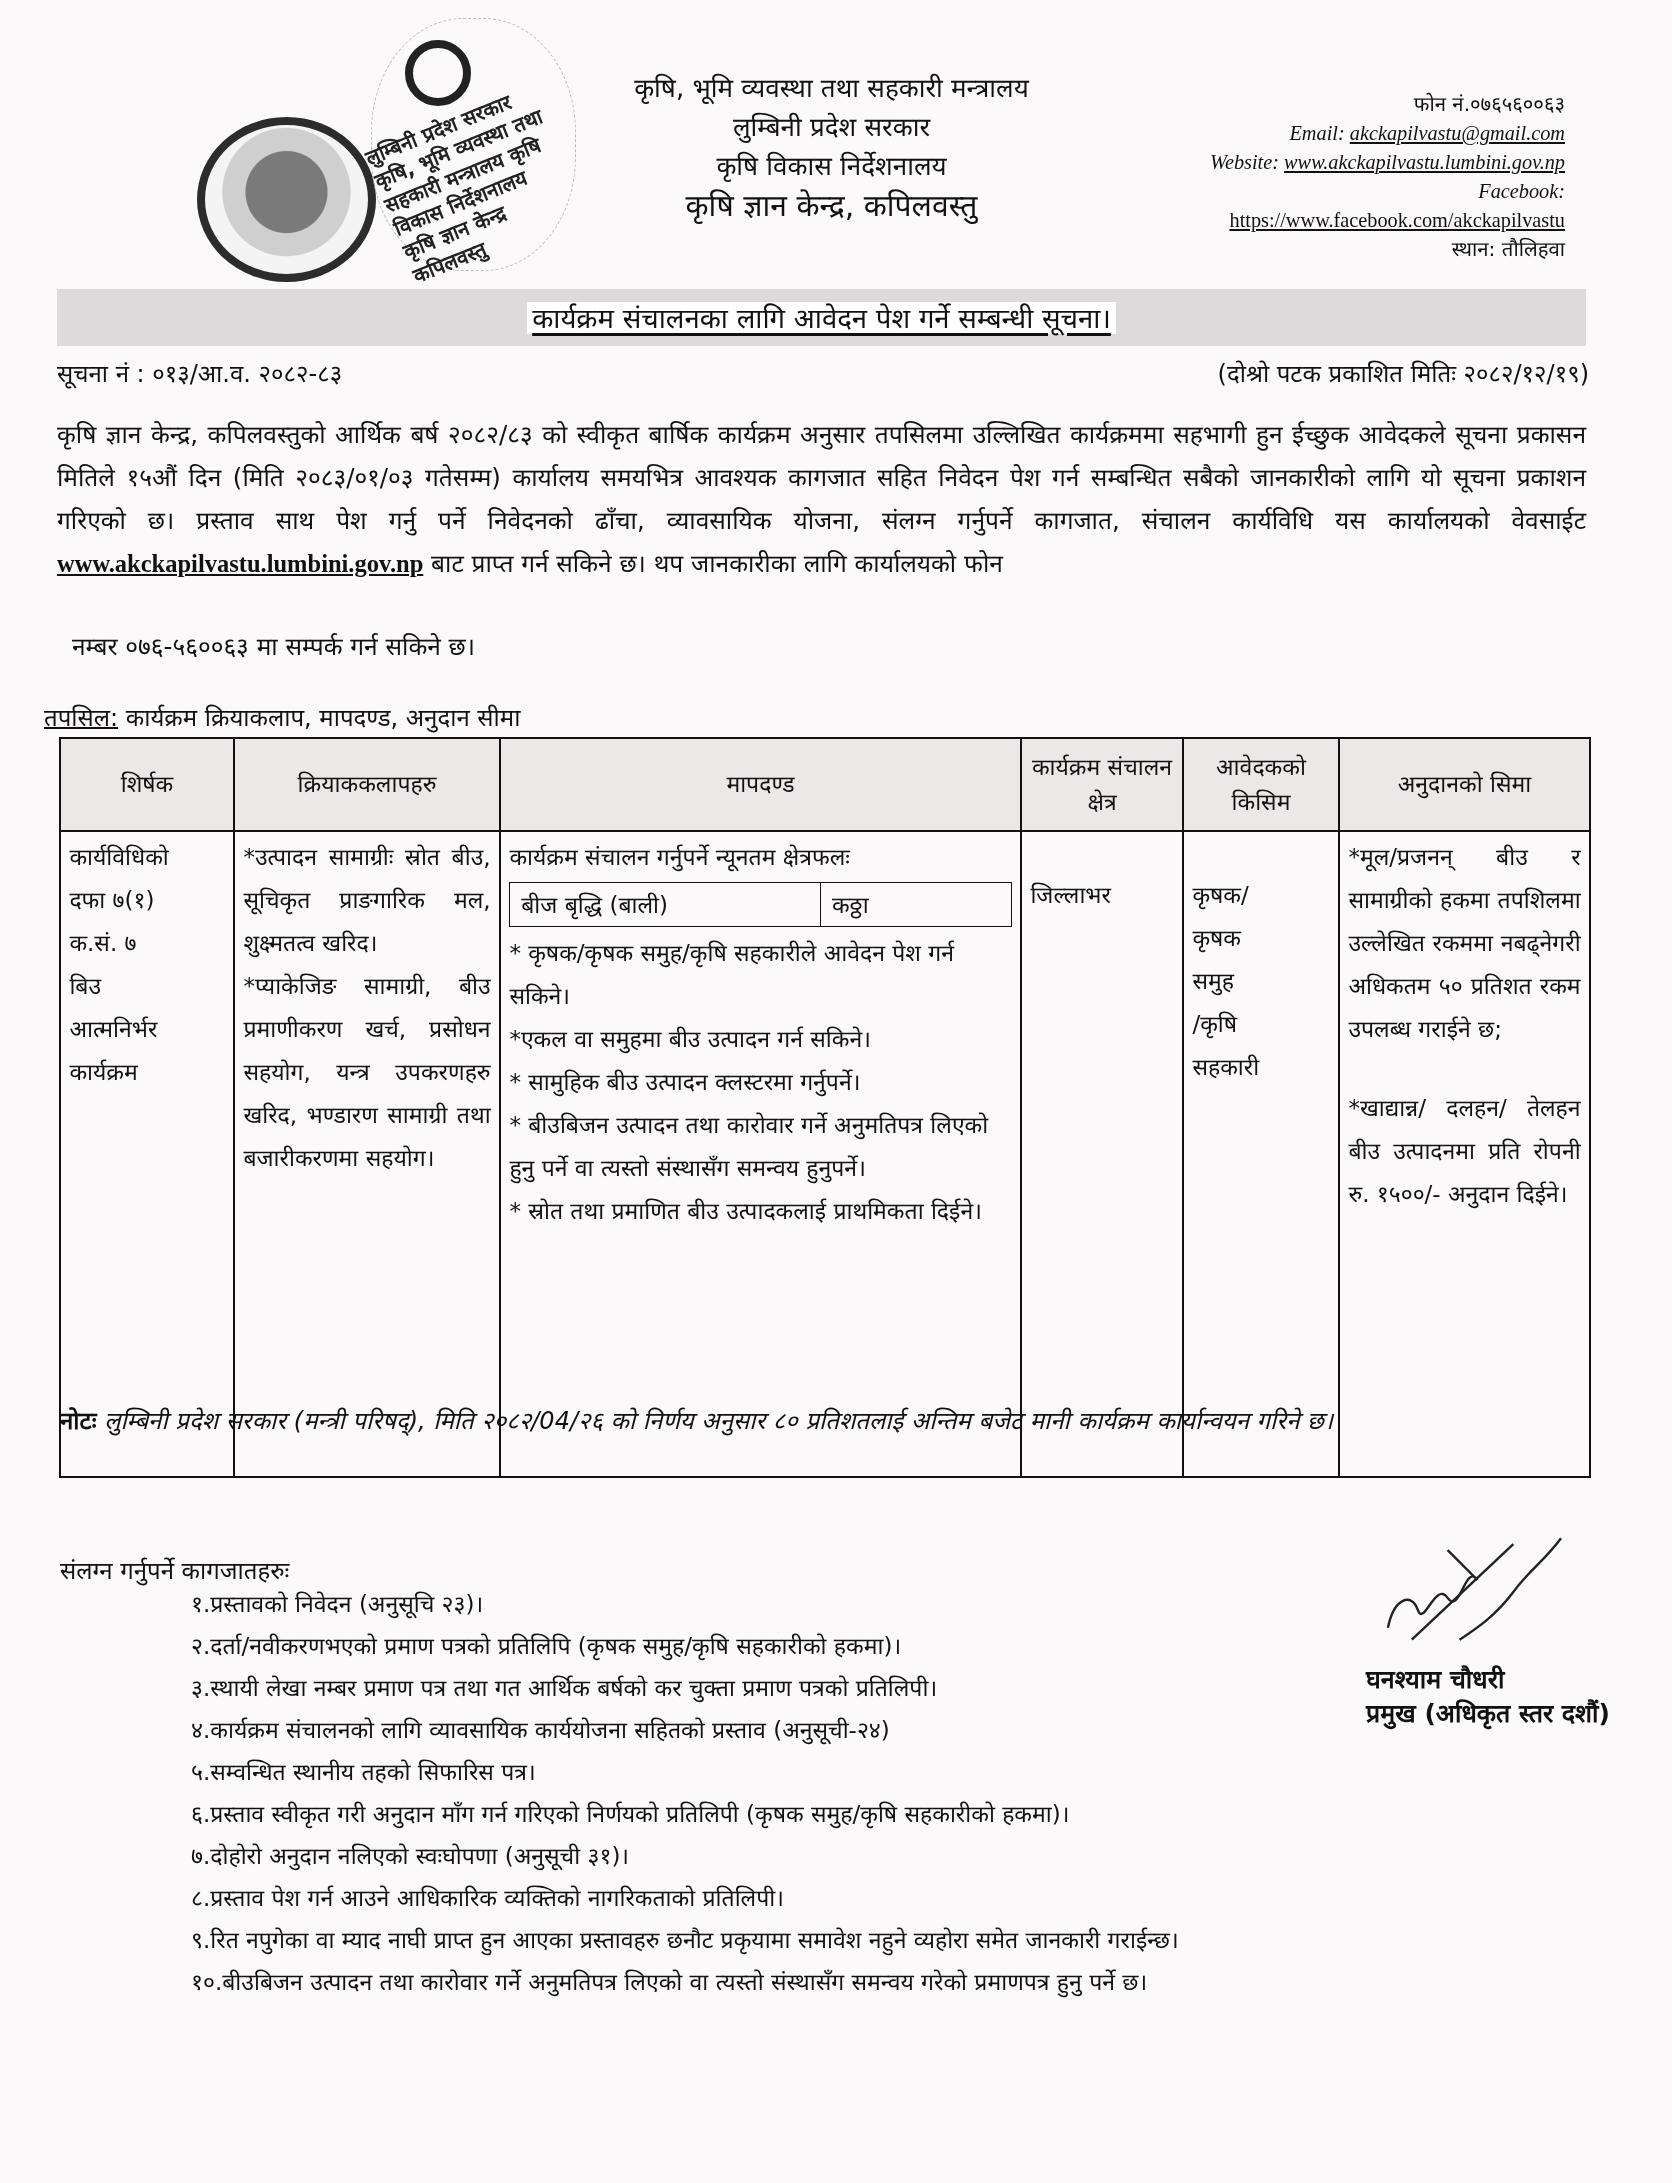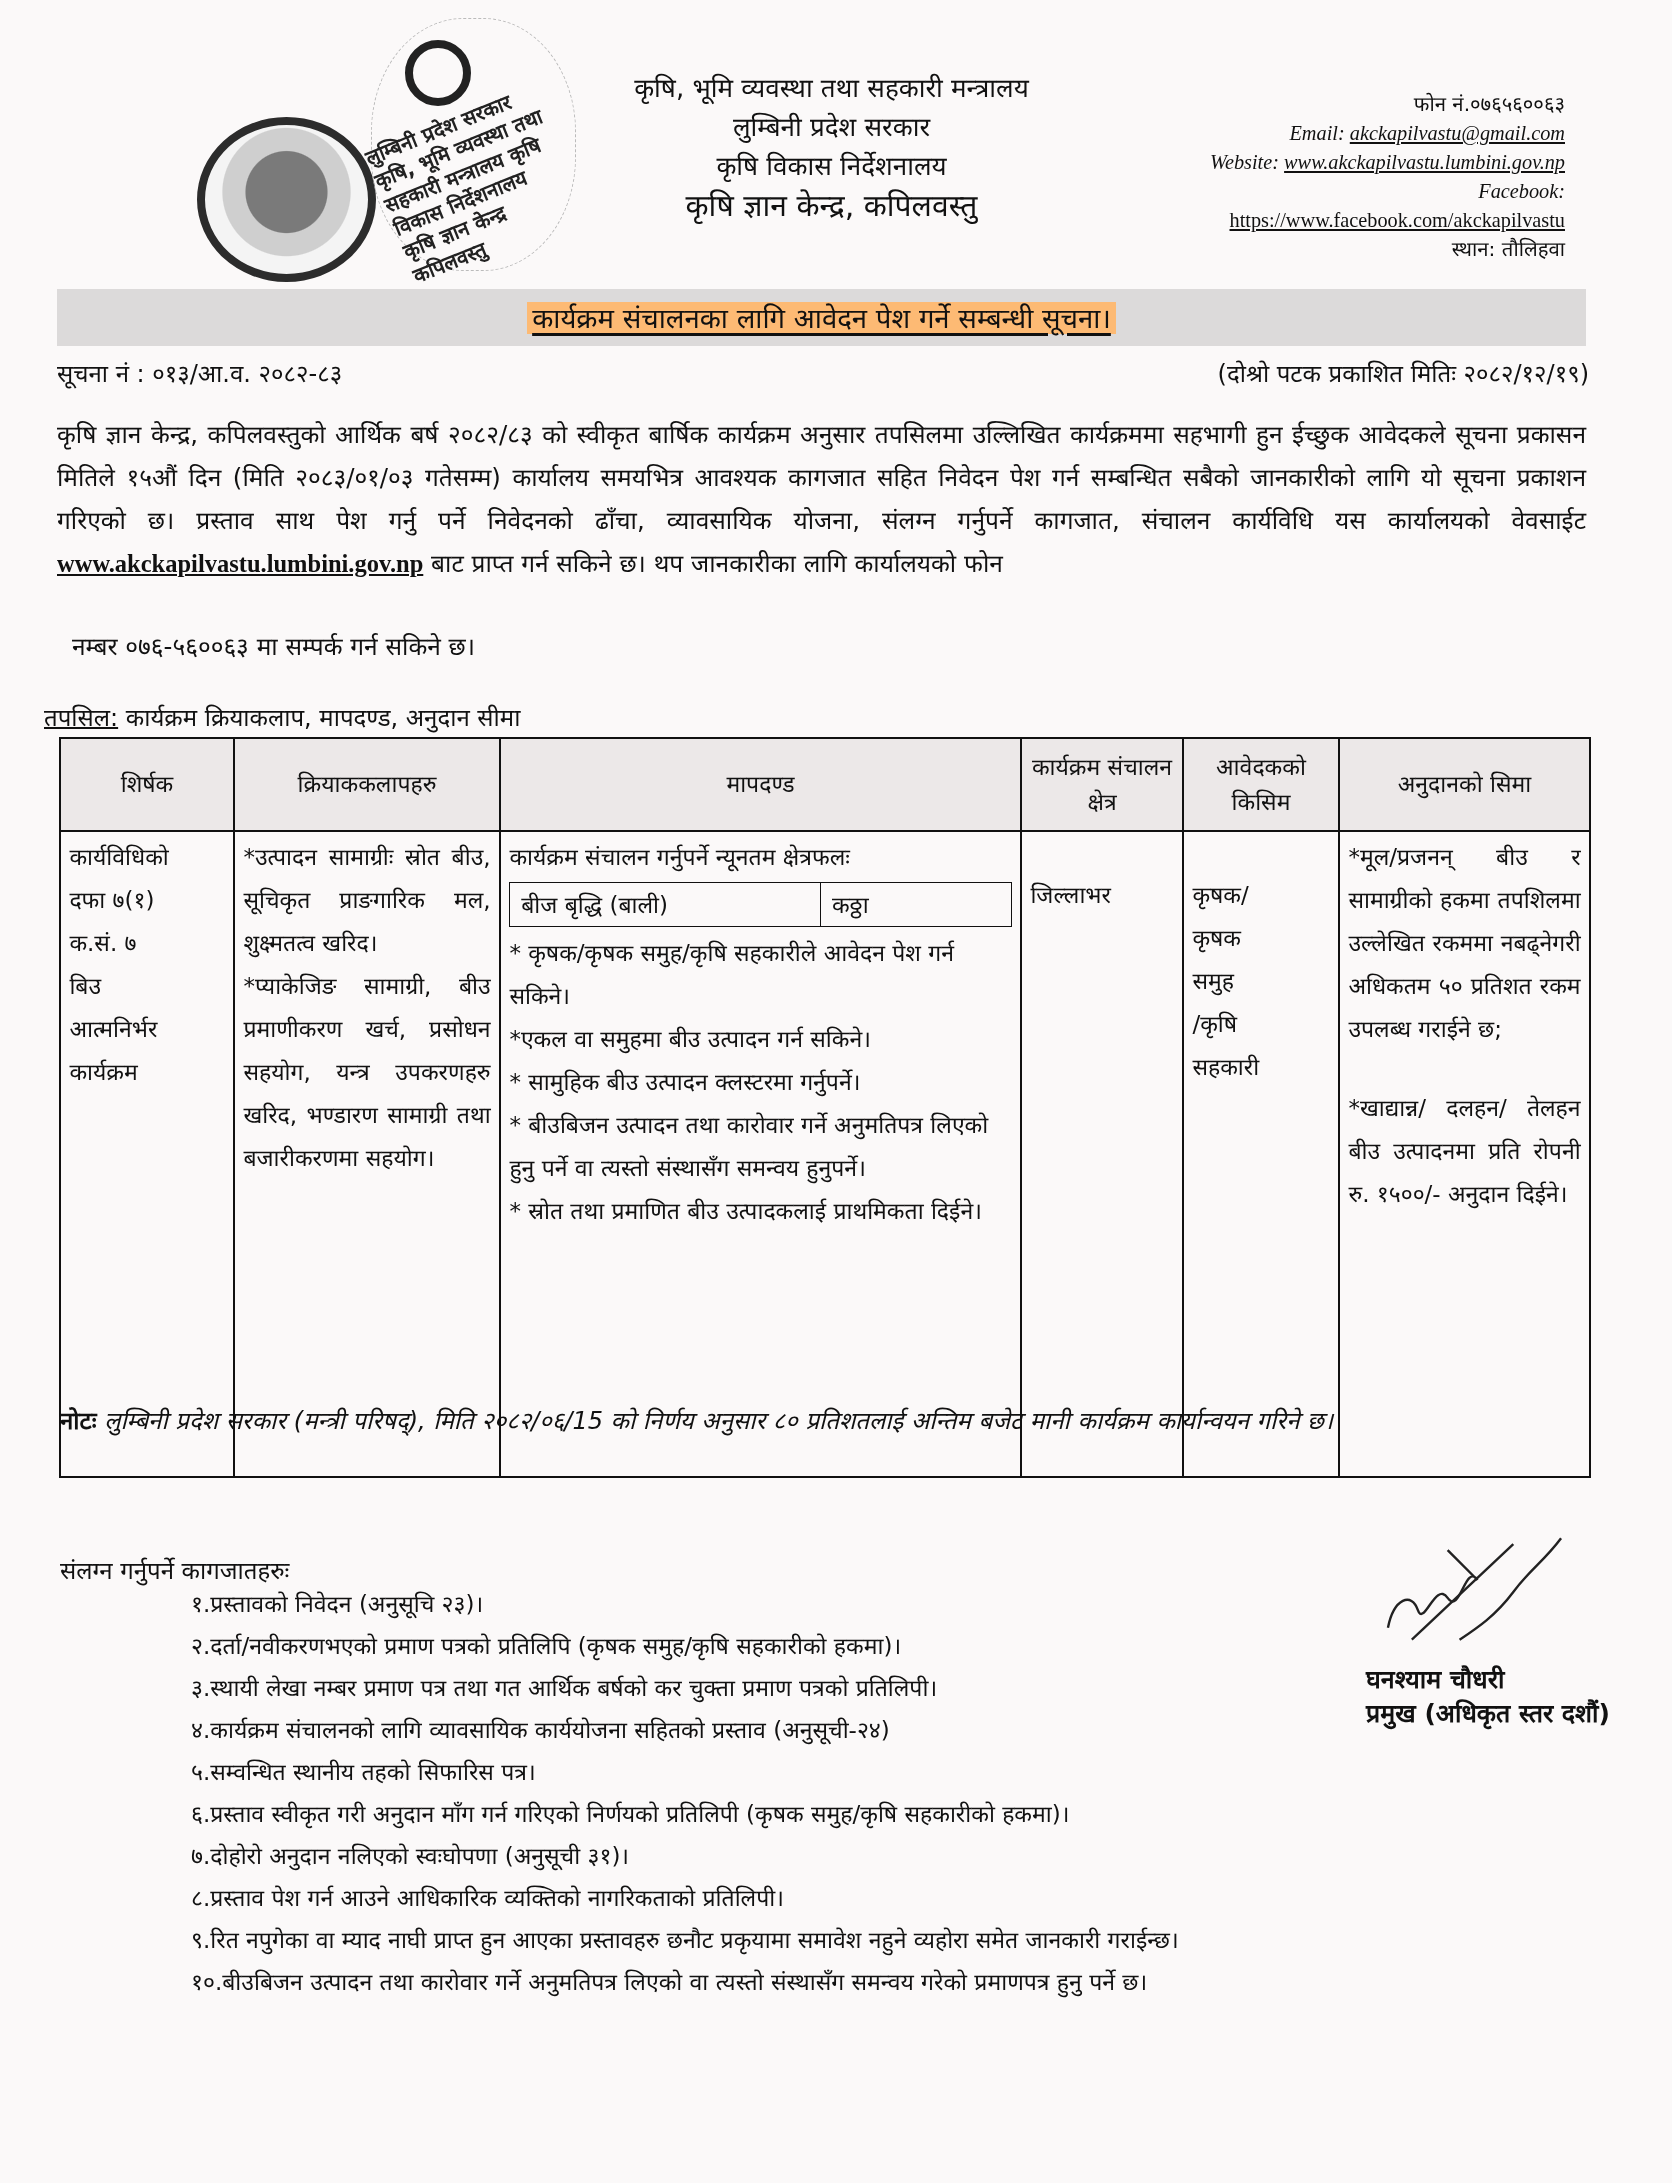--- a/index.html
+++ b/index.html
@@ -22,21 +22,21 @@
   .seal-stamp .stamp-text { position:absolute; left: 12px; top: 90px; width: 179px; font-size: 20.3px; font-weight: bold; transform: rotate(-22deg); line-height: 1.25; color:#222; }
   .org-block { left: 622px; top: 69px; width: 419px; text-align: center; font-size: 26px; line-height: 39px; }
   .org-block div:last-child { font-size: 30px; }
   .contact-block { right: 108px; top: 90px; text-align: right; font-size: 20.3px; line-height: 29px; font-family: "Liberation Serif", serif; }
   .contact-block .it { font-style: italic; }
   .contact-block .u { text-decoration: underline; }
   .contact-block .dev { font-family: "DejaVu Sans", sans-serif; font-style: normal; }
   
   .title-band { left: 57px; top: 289px; width: 1529px; height: 57px; background: #dcdada; }
   .title-text { left: 0; width: 100%; top: 9.6px; text-align: center; font-size: 27.5px; }
-  .title-text span { text-decoration: underline; text-decoration-thickness: 3px; text-underline-offset: 4.8px; background: #fdba74; padding: 0 4.8px; }
+  .title-text span { text-decoration: underline; text-decoration-thickness: 3px; text-underline-offset: 4.8px; background: #ffffff; padding: 0 4.8px; }
   .ref-line { top: 356px; font-size: 24px; }
   
   .para { left: 57px; top: 413px; width: 1529px; font-size: 24.5px; line-height: 43px; text-align: justify; }
   .para a { color: #111; text-decoration: underline; font-family: "Liberation Serif", serif; font-weight: bold; }
   .para-last { left: 72px; top: 629px; font-size: 24.5px; }
   
   .tapsil { left: 44px; top: 700px; font-size: 24px; }
   .tapsil u { text-decoration-thickness: 1.8px; }
   
   table.main { position: absolute; left: 59px; top: 737px; width: 1529px; border-collapse: collapse; table-layout: fixed; font-size: 23px; line-height: 43px; }
@@ -156,21 +156,21 @@
     <td class="just">
       <div>*मूल/प्रजनन् बीउ र सामाग्रीको हकमा तपशिलमा उल्लेखित रकममा नबढ्नेगरी अधिकतम ५० प्रतिशत रकम उपलब्ध गराईने छ;</div>
       <div style="margin-top:36px">*खाद्यान्न/ दलहन/ तेलहन बीउ उत्पादनमा प्रति रोपनी रु. १५००/- अनुदान दिईने।</div>
     </td>
   </tr>
 </tbody>
   </table>
 
 <div class="abs note">
   <b>नोटः</b>
-  <span>लुम्बिनी प्रदेश सरकार (मन्त्री परिषद्), मिति २०८२/०६/15 को निर्णय अनुसार ८० प्रतिशतलाई अन्तिम बजेट मानी कार्यक्रम कार्यान्वयन गरिने छ।</span>
+  <span>लुम्बिनी प्रदेश सरकार (मन्त्री परिषद्), मिति २०८२/04/२६ को निर्णय अनुसार ८० प्रतिशतलाई अन्तिम बजेट मानी कार्यक्रम कार्यान्वयन गरिने छ।</span>
 </div>
 
 <div class="abs attach-head">संलग्न गर्नुपर्ने कागजातहरुः</div>
 <ul class="abs attach-list">
   <li>१.प्रस्तावको निवेदन (अनुसूचि २३)।</li>
   <li>२.दर्ता/नवीकरणभएको प्रमाण पत्रको प्रतिलिपि (कृषक समुह/कृषि सहकारीको हकमा)।</li>
   <li>३.स्थायी लेखा नम्बर प्रमाण पत्र तथा गत आर्थिक बर्षको कर चुक्ता प्रमाण पत्रको प्रतिलिपी।</li>
   <li>४.कार्यक्रम संचालनको लागि व्यावसायिक कार्ययोजना सहितको प्रस्ताव (अनुसूची-२४)</li>
   <li>५.सम्वन्धित स्थानीय तहको सिफारिस पत्र।</li>
   <li>६.प्रस्ताव स्वीकृत गरी अनुदान माँग गर्न गरिएको निर्णयको प्रतिलिपी (कृषक समुह/कृषि सहकारीको  हकमा)।</li>

